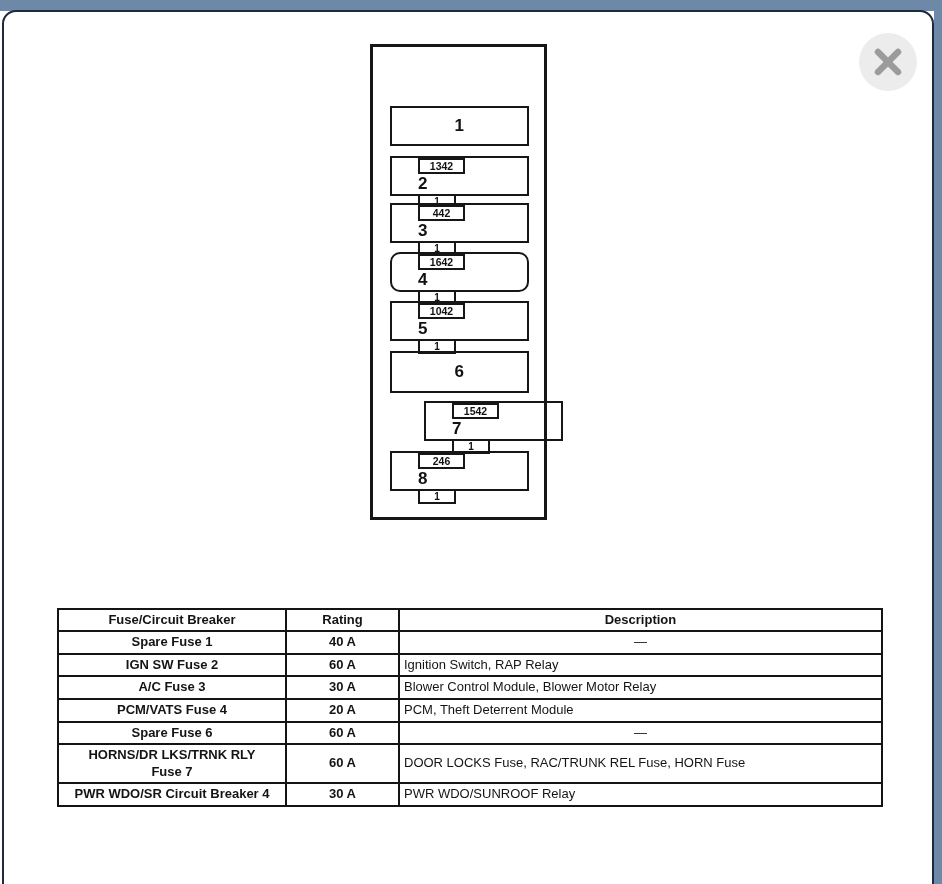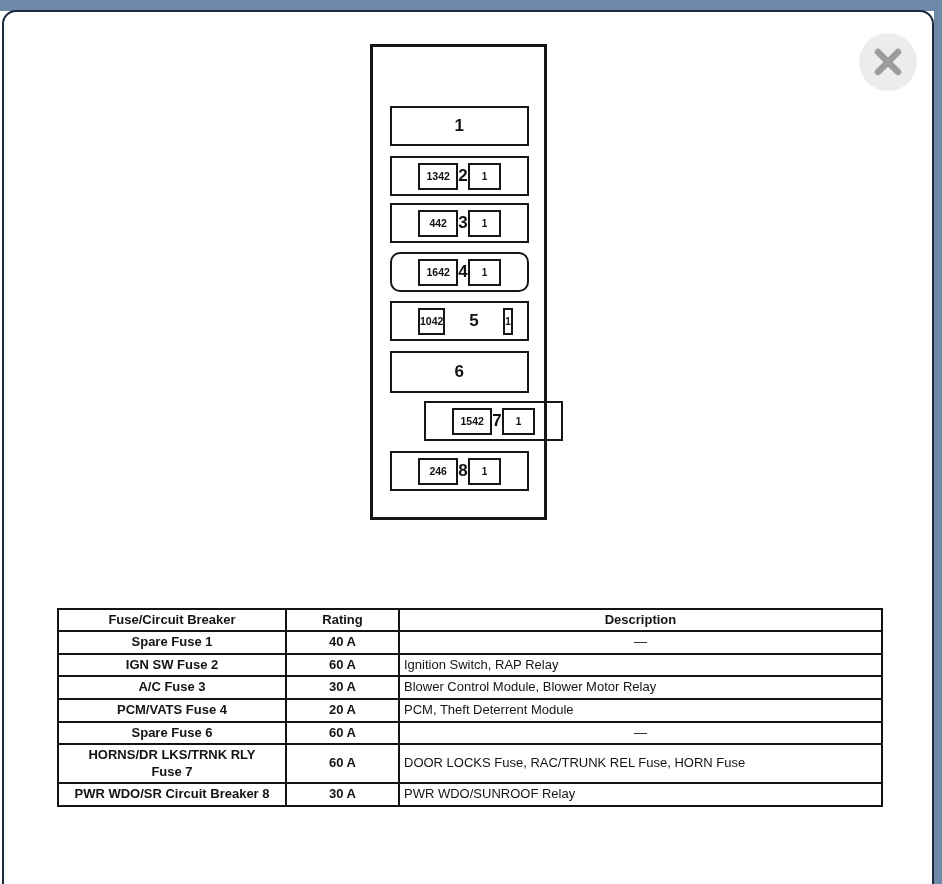--- a/index.html
+++ b/index.html
@@ -32,26 +32,26 @@
   }
   .slot{
     position:absolute;left:17px;width:139px;height:40px;
     box-sizing:border-box;border:2px solid #161616;
     color:#111;
   }
   .slot:nth-child(1){top:59px;}
   .slot:nth-child(2){top:109px;}
   .slot:nth-child(3){top:156px;}
   .slot:nth-child(4){top:205px;border-radius:10px;}
-  .slot:nth-child(5){top:254px;gap:24px;}
+  .slot:nth-child(5){top:254px;}
   .slot:nth-child(6){top:304px;height:42px;}
   .slot:nth-child(7){top:354px;margin-left:34px;}
   .slot:nth-child(8){top:404px;}
   .slot-plain{display:flex;align-items:center;justify-content:center;}
-  .slot-fuse{display:flex;align-items:center;justify-content:space-between;padding:0 26px;}
+  .slot-fuse{display:flex;justify-content:space-between;padding:0 26px;flex-direction:column;}
   .slot-num{font-size:17px;font-weight:bold;letter-spacing:.5px;}
   .fbox{
     box-sizing:border-box;border:2px solid #161616;background:#fff;
     display:flex;align-items:center;justify-content:center;
     font-weight:bold;color:#111;
   }
   .fbox-left{width:47px;height:27px;font-size:10.5px;}
   .fbox-right{width:38px;height:27px;font-size:10px;}
 
   
@@ -160,21 +160,21 @@
             <td class="name-cell">Spare Fuse 6</td>
             <td class="rating-cell">60 A</td>
             <td class="desc-cell dash-cell">—</td>
           </tr>
           <tr>
             <td class="name-cell">HORNS/DR LKS/TRNK RLY<br>Fuse 7</td>
             <td class="rating-cell">60 A</td>
             <td class="desc-cell">DOOR LOCKS Fuse, RAC/TRUNK REL Fuse, HORN Fuse</td>
           </tr>
           <tr>
-            <td class="name-cell">PWR WDO/SR Circuit Breaker 8</td>
+            <td class="name-cell">PWR WDO/SR Circuit Breaker 4</td>
             <td class="rating-cell">30 A</td>
             <td class="desc-cell">PWR WDO/SUNROOF Relay</td>
           </tr>
         </tbody>
     </table>
   </div>
 
   <button class="close-btn" aria-label="Close">
     <svg width="34" height="34" viewBox="0 0 34 34">
       <line x1="7" y1="7" x2="27" y2="27" stroke="#9B9B9B" stroke-width="6.5" stroke-linecap="round"></line>

